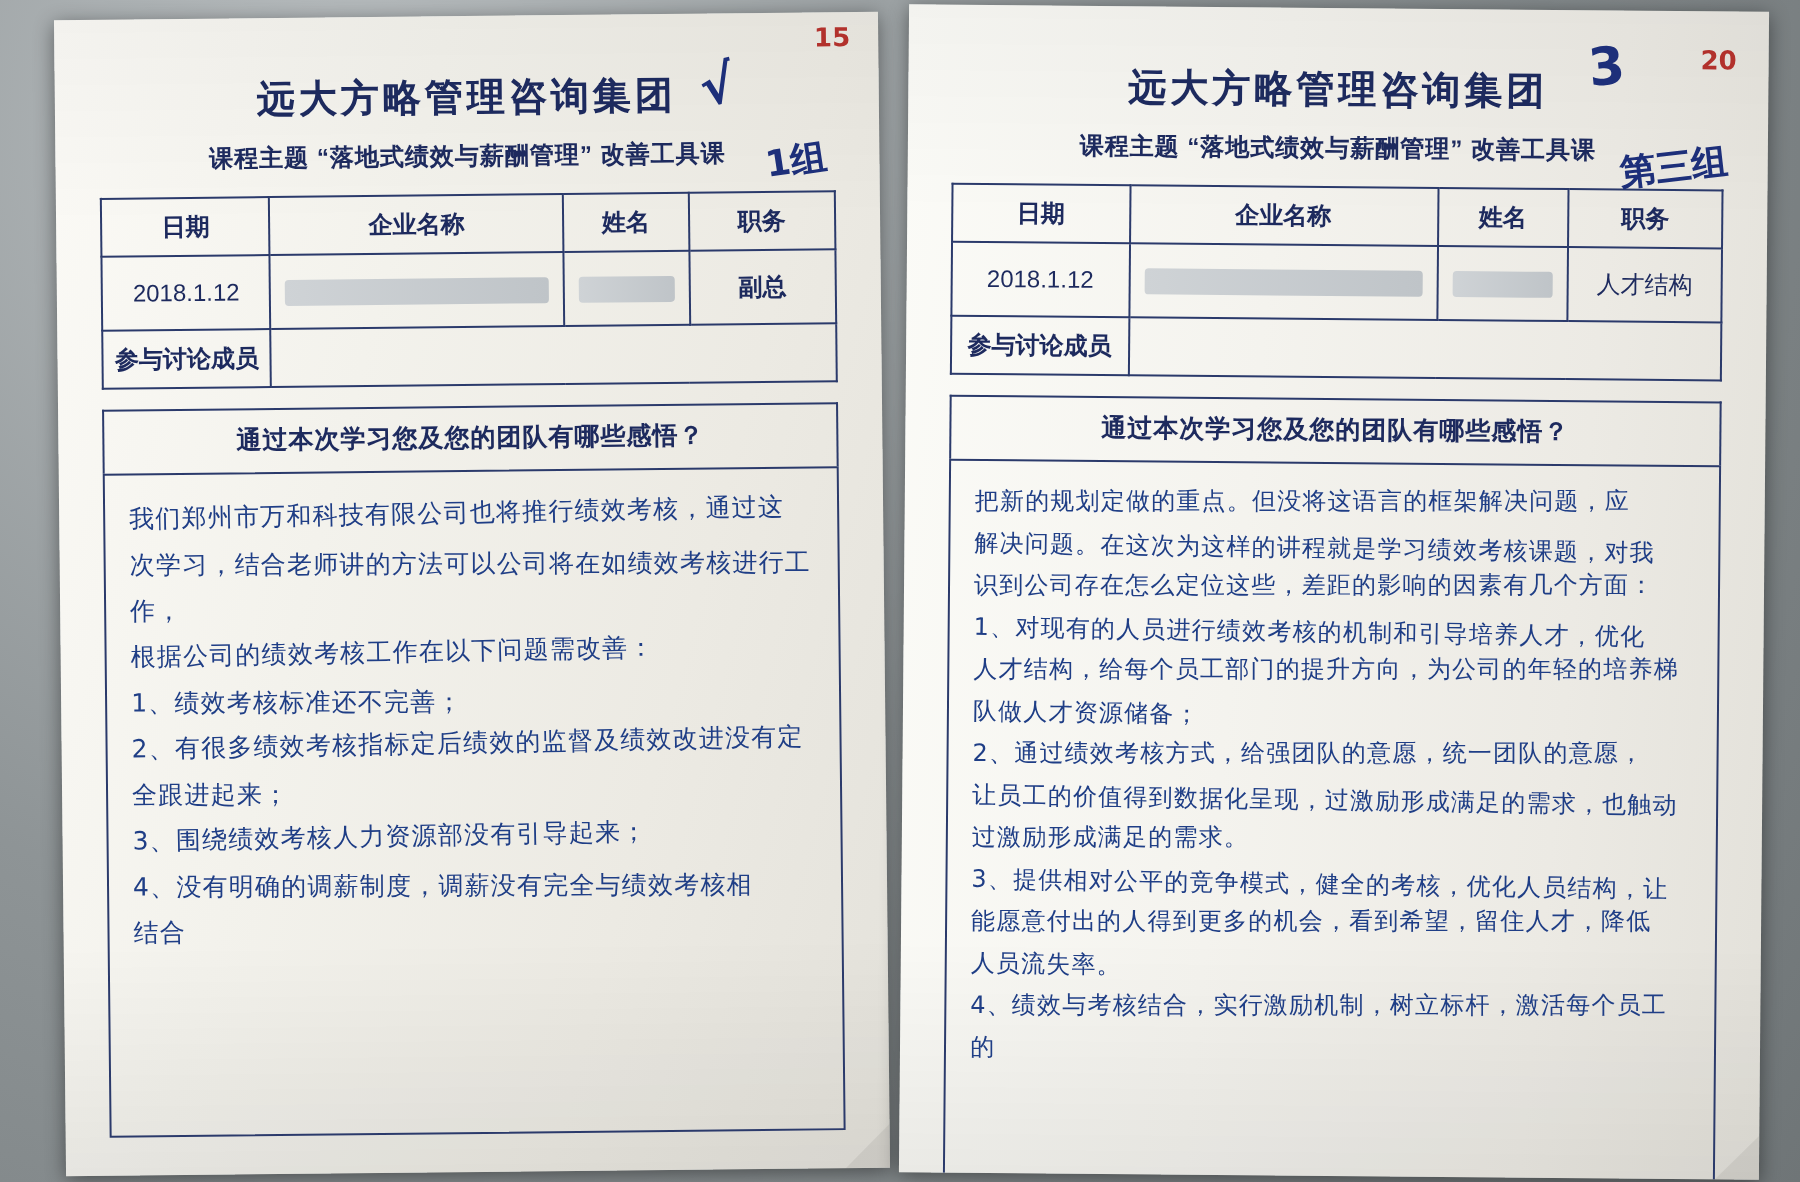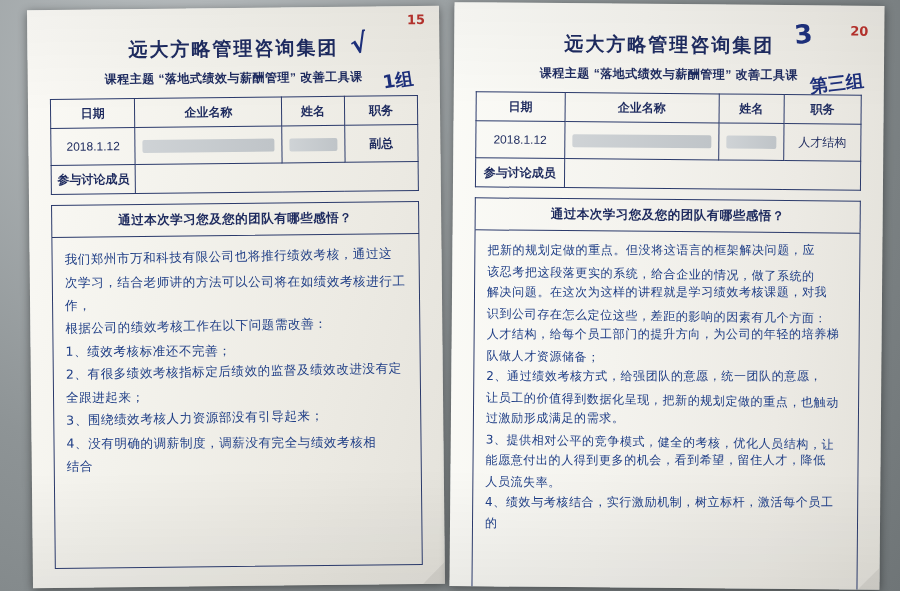--- a/index.html
+++ b/index.html
@@ -208,27 +208,27 @@
           <td>参与讨论成员</td>
           <td colspan="3"></td>
         </tr>
       </tbody>
         </table>
 
       <div class="prompt">通过本次学习您及您的团队有哪些感悟？</div>
       <div class="answer-box">
         <div class="hand blue" style="line-height:21px;font-size:12px;">
           <span class="ln">把新的规划定做的重点。但没将这语言的框架解决问题，应</span>
-          <span class="ln">该忍考把这段落更实的系统，给合企业的情况，做了系统的</span>
           <span class="ln">解决问题。在这次为这样的讲程就是学习绩效考核课题，对我</span>
           <span class="ln">识到公司存在怎么定位这些，差距的影响的因素有几个方面：</span>
+          <span class="ln">1、对现有的人员进行绩效考核的机制和引导培养人才，优化</span>
           <span class="ln">人才结构，给每个员工部门的提升方向，为公司的年轻的培养梯</span>
           <span class="ln">队做人才资源储备；</span>
           <span class="ln">2、通过绩效考核方式，给强团队的意愿，统一团队的意愿，</span>
-          <span class="ln">让员工的价值得到数据化呈现，把新的规划定做的重点，也触动</span>
+          <span class="ln">让员工的价值得到数据化呈现，过激励形成满足的需求，也触动</span>
           <span class="ln">过激励形成满足的需求。</span>
           <span class="ln">3、提供相对公平的竞争模式，健全的考核，优化人员结构，让</span>
           <span class="ln">能愿意付出的人得到更多的机会，看到希望，留住人才，降低</span>
           <span class="ln">人员流失率。</span>
           <span class="ln">4、绩效与考核结合，实行激励机制，树立标杆，激活每个员工的</span>
 
         </div>
       </div>
     </div>
 

